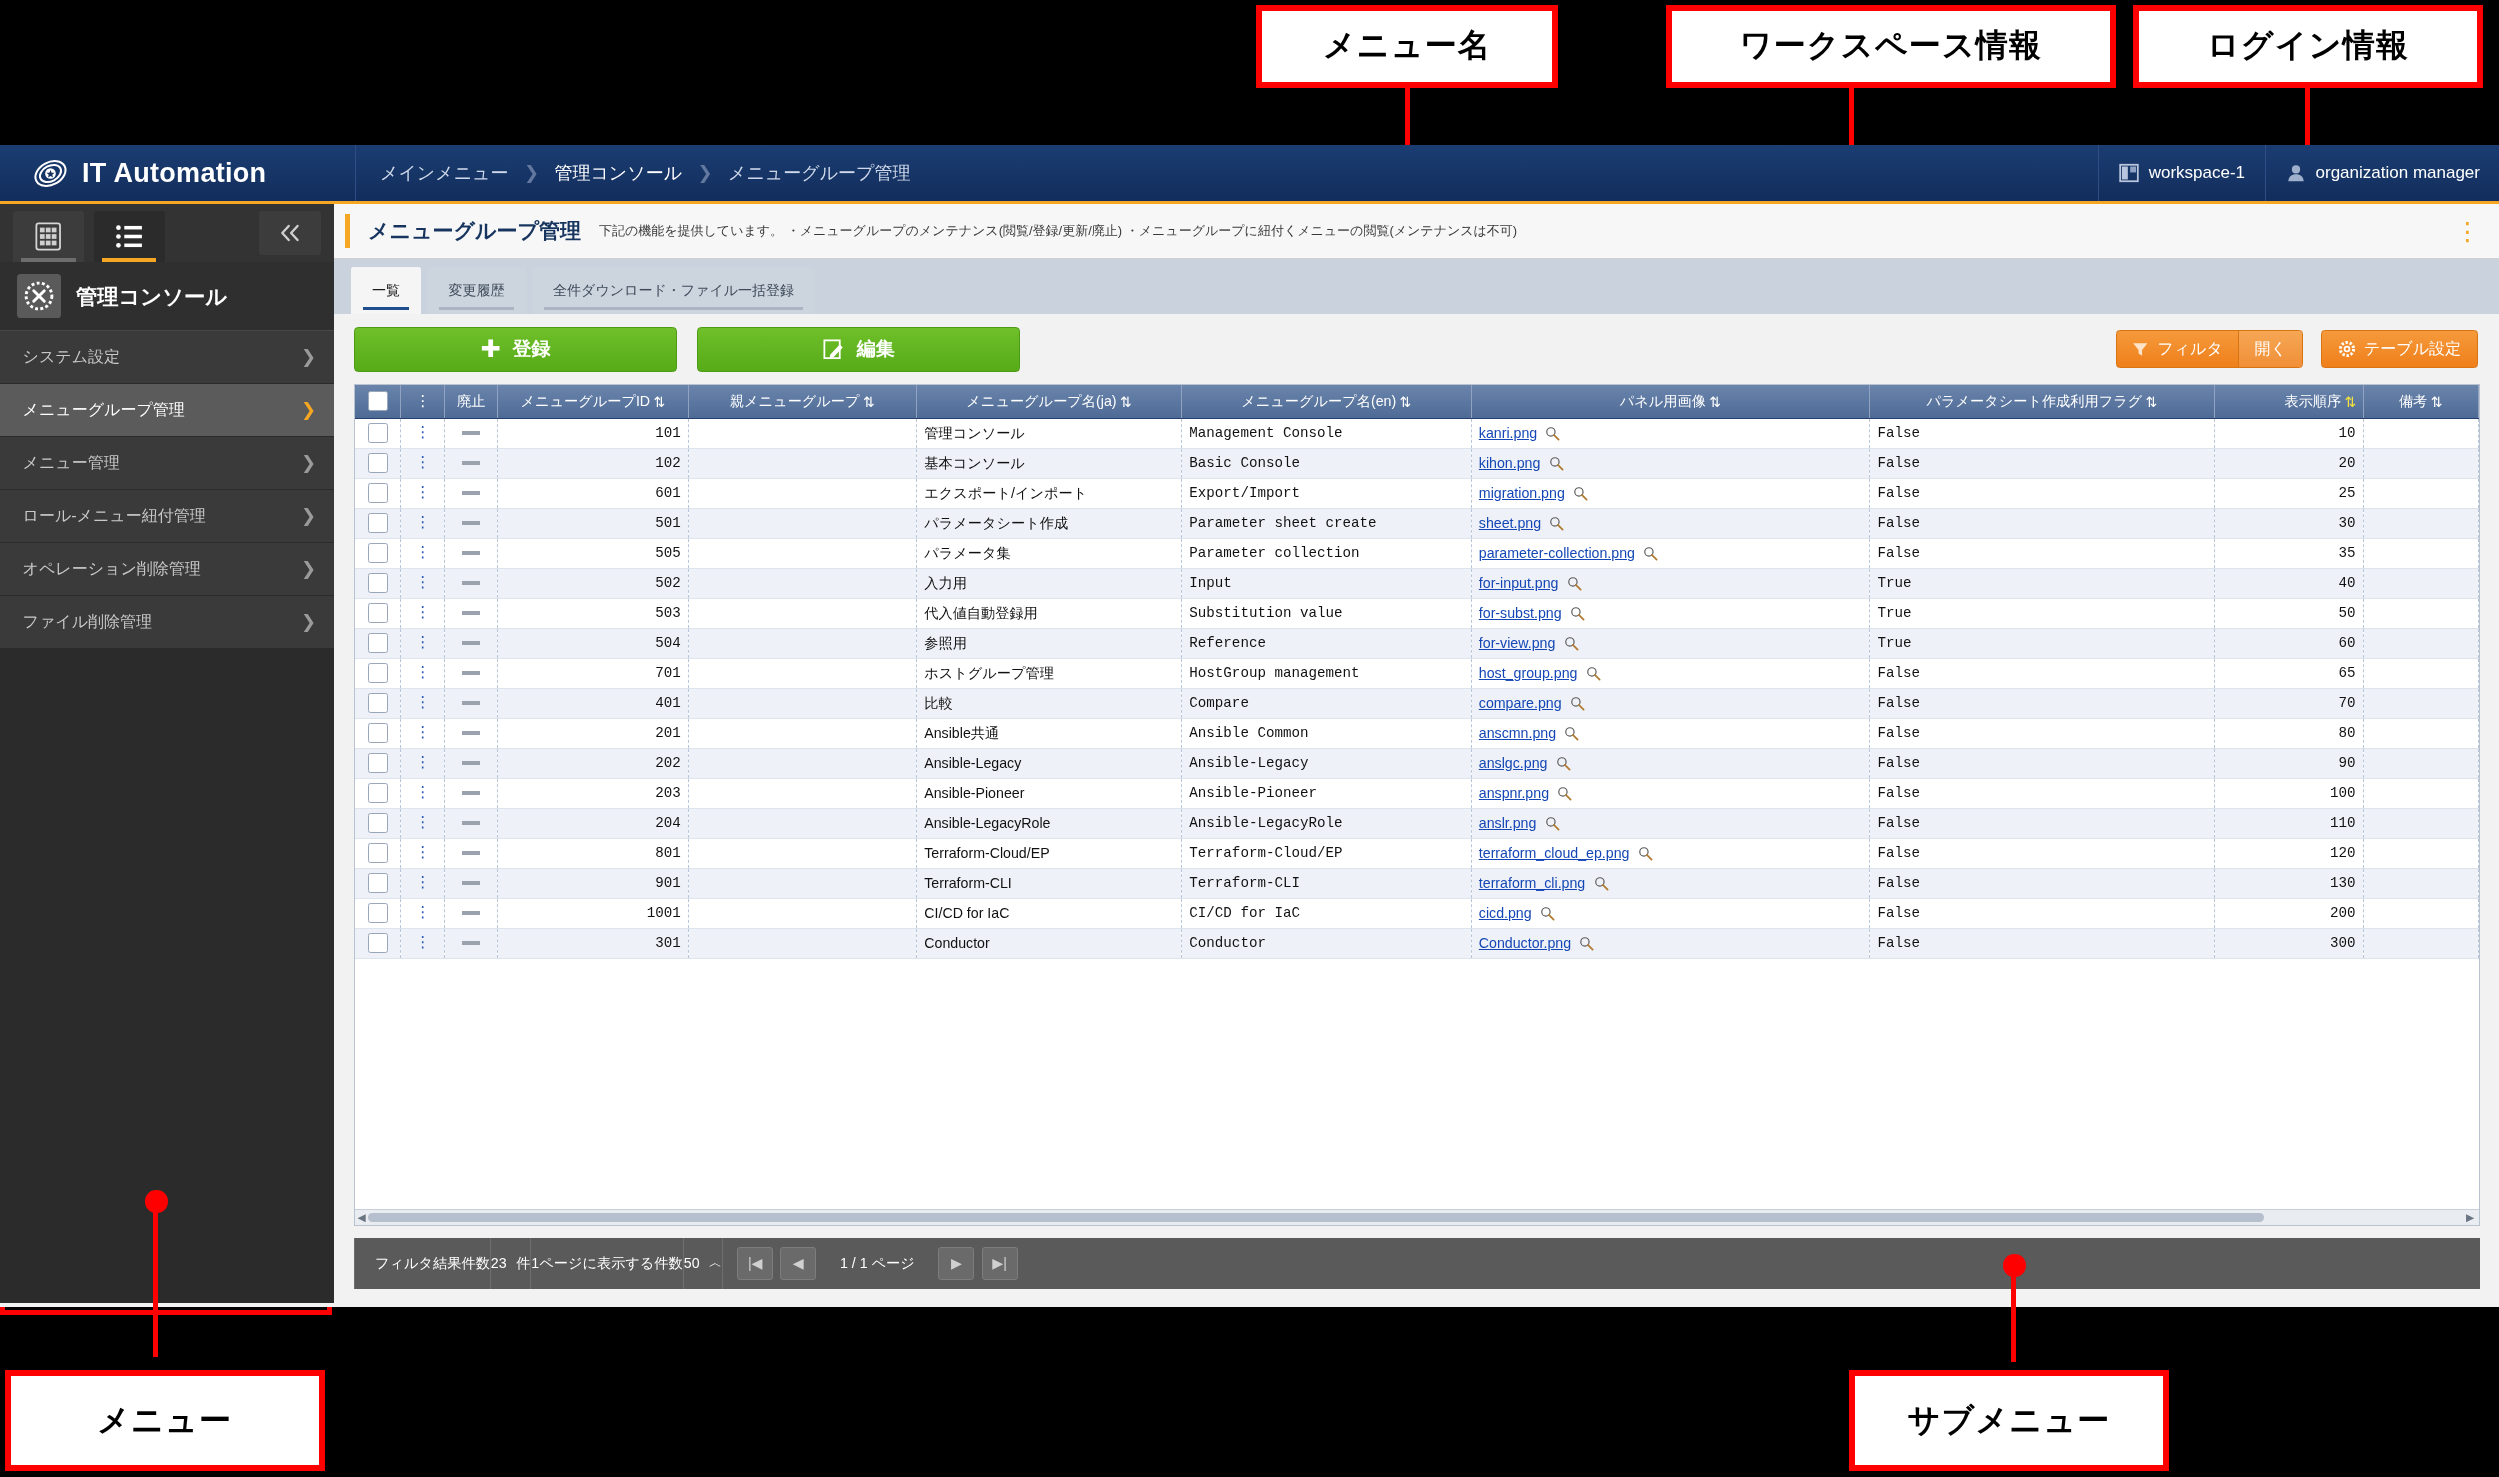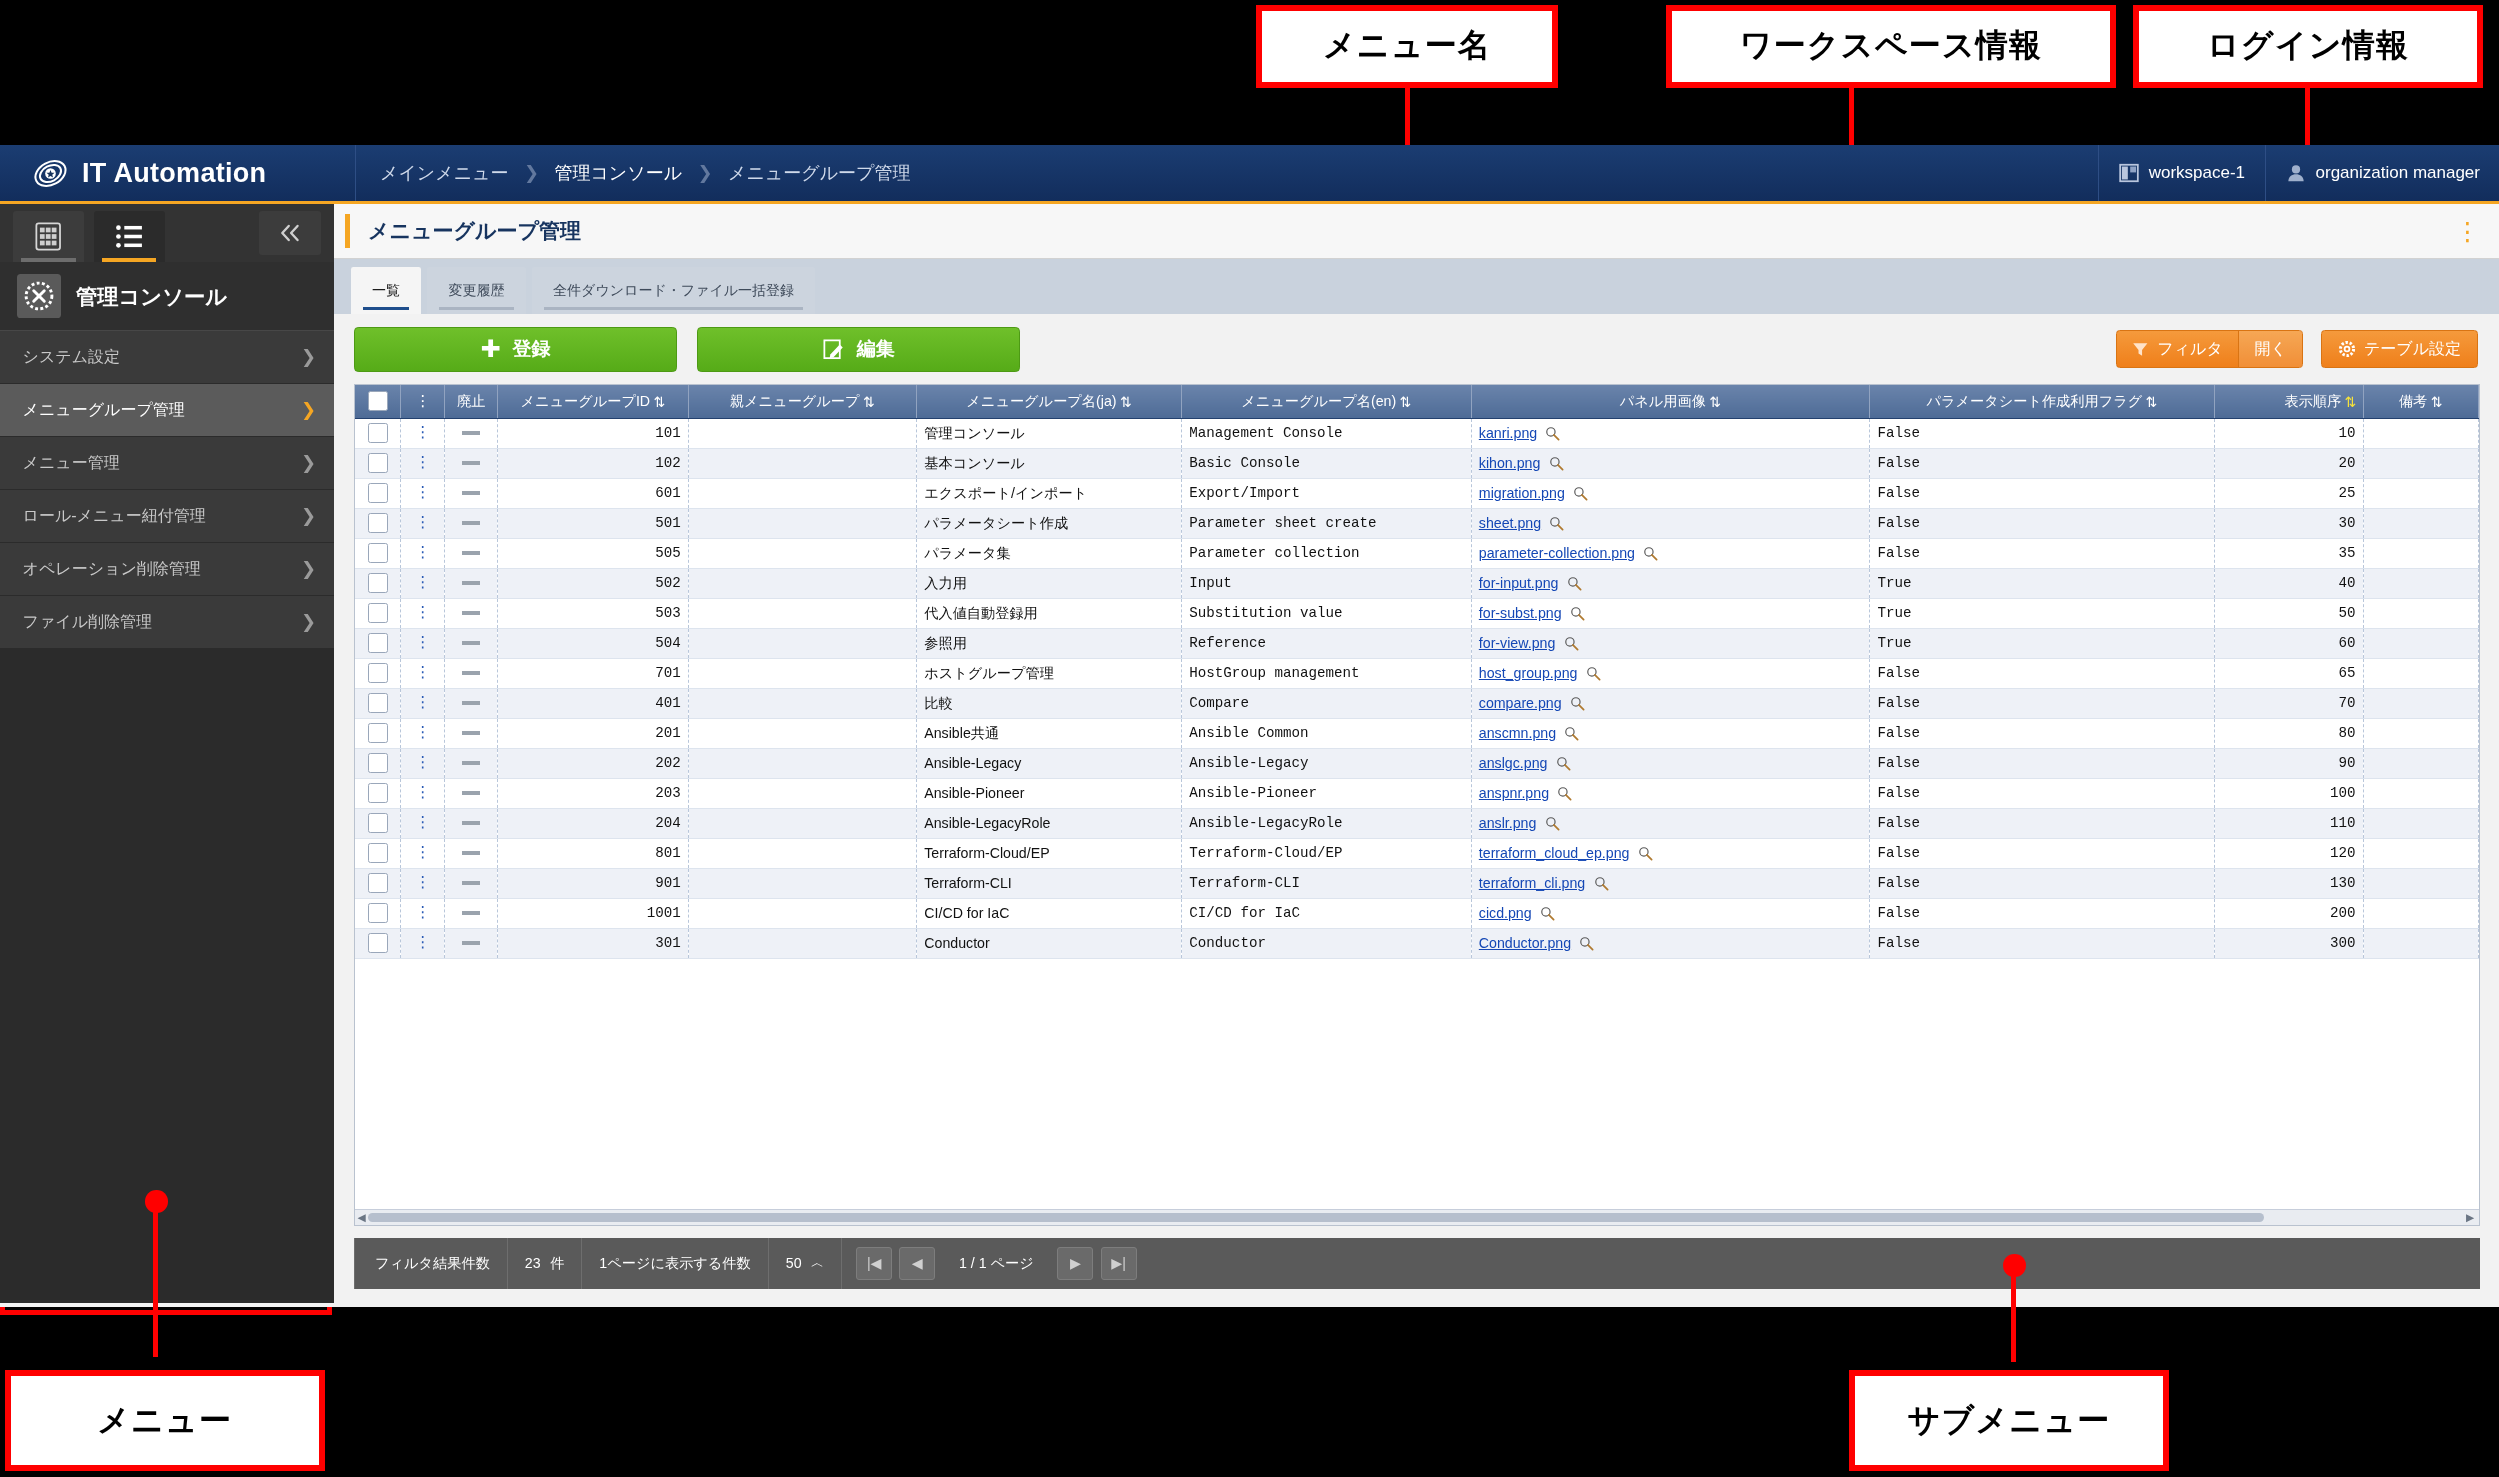--- a/index.html
+++ b/index.html
@@ -224,21 +224,21 @@
   }
   .hscroll .ar { width: 13px; text-align:center; color:#6a7584; font-size: 10.7px;}
   .hscroll .ar.r { position:absolute; right: 2.4px; }
 
   
   .pager {
     height: 51px; background: #5a5a5a; display: flex; align-items: center;
     color: #fff; font-size: 14.2px; margin: 0;
   }
   .pg-cell {
-    height: 100%; display: flex; align-items: center; padding: 0 17px;
+    height: 100%; display: flex; align-items: center; padding: 0 0;
     border-right: 0.6px solid #6e6e6e; gap: 9.5px; white-space: nowrap;
   }
   .pg-cell.first { padding-left: 20px; border-left: 0.6px solid #6e6e6e;}
   .pg-btn {
     width: 36px; height: 33px; background: #6a6a6a; border: 0.6px solid #7d7d7d;
     border-radius: 3px; display: flex; align-items: center; justify-content: center;
     color: #d0d0d0; font-size: 14.2px;
   }
   .pg-group { display: flex; align-items: center; gap: 7.1px; padding: 0 14.2px;}
   .pg-flex { flex: 1 1 auto; }
@@ -394,20 +394,21 @@
 
       <div class="menu-filler"></div>
 
     </div>
 
     <div class="main">
 
       <div class="page-head">
         <div class="accent"></div>
         <span class="page-title">メニューグループ管理</span>
+        <span class="page-desc">下記の機能を提供しています。 ・メニューグループのメンテナンス(閲覧/登録/更新/廃止) ・メニューグループに紐付くメニューの閲覧(メンテナンスは不可)</span>
         <span class="kebab">⋮</span>
       </div>
 
       <div class="tabsbar">
         <div class="tab active">
           <span>一覧</span>
         </div>
         <div class="tab">
           <span>変更履歴</span>
         </div>

